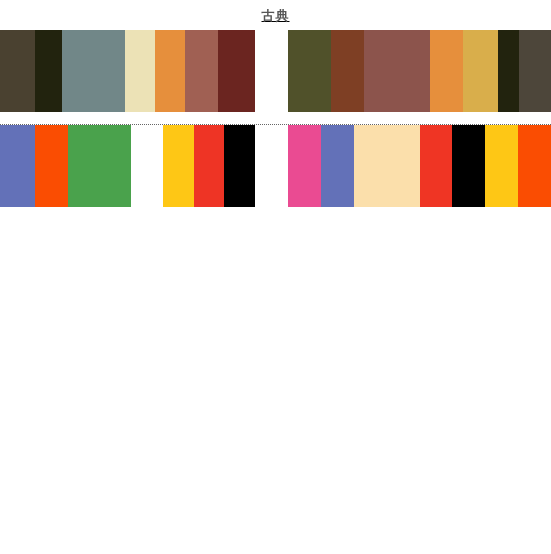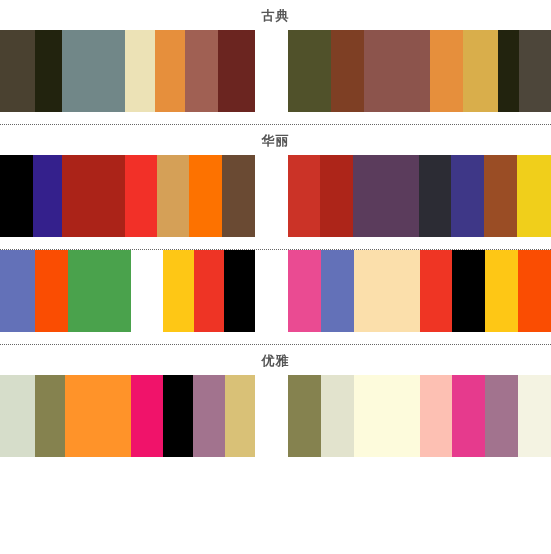--- a/index.html
+++ b/index.html
@@ -12,20 +12,21 @@
     width: 551px;
     height: 554px;
     font-family: "DejaVu Sans", "Liberation Sans", sans-serif;
     overflow: hidden;
   }
   #board {
     position: relative;
     width: 551px;
     height: 554px;
     box-sizing: border-box;
+    text-decoration: underline;
   }
   .section {
     position: relative;
     width: 551px;
     box-sizing: border-box;
   }
   .divider {
     width: 551px;
     height: 1px;
     border-top: 1px dotted #666666;
@@ -85,45 +86,20 @@
           <div class="swatch" title="#e68f3c" style="width: 33px; background: rgb(230, 143, 60);"></div>
           <div class="swatch" title="#d9ae4b" style="width: 35px; background: rgb(217, 174, 75);"></div>
           <div class="swatch" title="#22230e" style="width: 21px; background: rgb(34, 35, 14);"></div>
           <div class="swatch" title="#4d463a" style="width: 32px; background: rgb(77, 70, 58);"></div>
         </div>
       </div>
       <div class="sec-gap-bottom"></div>
     </div>
     <div class="section">
       <div class="divider" style="border-top-color: rgb(102, 102, 102);"></div>
-      <div class="section-title" style="color: rgb(85, 85, 85);">华丽</div>
-      <div class="palettes-row">
-        <div class="palette" style="left: 0px; width: 255px;">
-          <div class="swatch" title="#000000" style="width: 33px; background: rgb(0, 0, 0);"></div>
-          <div class="swatch" title="#34208c" style="width: 29px; background: rgb(52, 32, 140);"></div>
-          <div class="swatch" title="#ab2318" style="width: 63px; background: rgb(171, 35, 24);"></div>
-          <div class="swatch" title="#f23028" style="width: 32px; background: rgb(242, 48, 40);"></div>
-          <div class="swatch" title="#d5a057" style="width: 32px; background: rgb(213, 160, 87);"></div>
-          <div class="swatch" title="#fd7200" style="width: 33px; background: rgb(253, 114, 0);"></div>
-          <div class="swatch" title="#6a4a33" style="width: 33px; background: rgb(106, 74, 51);"></div>
-        </div>
-        <div class="palette" style="left: 288px; width: 263px;">
-          <div class="swatch" title="#cb3327" style="width: 32px; background: rgb(203, 51, 39);"></div>
-          <div class="swatch" title="#ad2519" style="width: 33px; background: rgb(173, 37, 25);"></div>
-          <div class="swatch" title="#5b3c5c" style="width: 66px; background: rgb(91, 60, 92);"></div>
-          <div class="swatch" title="#2c2c34" style="width: 32px; background: rgb(44, 44, 52);"></div>
-          <div class="swatch" title="#3e3787" style="width: 33px; background: rgb(62, 55, 135);"></div>
-          <div class="swatch" title="#9a4d25" style="width: 33px; background: rgb(154, 77, 37);"></div>
-          <div class="swatch" title="#f0cf1b" style="width: 34px; background: rgb(240, 207, 27);"></div>
-        </div>
-      </div>
-      <div class="sec-gap-bottom"></div>
-    </div>
-    <div class="section">
-      <div class="divider" style="border-top-color: rgb(102, 102, 102);"></div>
       <div class="palettes-row">
         <div class="palette" style="left: 0px; width: 131px;">
           <div class="swatch" title="#6371b8" style="width: 35px; background: rgb(99, 113, 184);"></div>
           <div class="swatch" title="#fa4d02" style="width: 33px; background: rgb(250, 77, 2);"></div>
           <div class="swatch" title="#4aa24c" style="width: 63px; background: rgb(74, 162, 76);"></div>
         </div>
         <div class="palette" style="left: 163px; width: 92px;">
           <div class="swatch" title="#fec715" style="width: 31px; background: rgb(254, 199, 21);"></div>
           <div class="swatch" title="#ee3425" style="width: 30px; background: rgb(238, 52, 37);"></div>
           <div class="swatch" title="#000000" style="width: 31px; background: rgb(0, 0, 0);"></div>
@@ -133,38 +109,13 @@
           <div class="swatch" title="#6371b8" style="width: 33px; background: rgb(99, 113, 184);"></div>
           <div class="swatch" title="#fbdfab" style="width: 66px; background: rgb(251, 223, 171);"></div>
           <div class="swatch" title="#ef3524" style="width: 32px; background: rgb(239, 53, 36);"></div>
           <div class="swatch" title="#000000" style="width: 33px; background: rgb(0, 0, 0);"></div>
           <div class="swatch" title="#fec715" style="width: 33px; background: rgb(254, 199, 21);"></div>
           <div class="swatch" title="#fa4d02" style="width: 33px; background: rgb(250, 77, 2);"></div>
         </div>
       </div>
       <div class="sec-gap-bottom"></div>
     </div>
-    <div class="section">
-      <div class="divider" style="border-top-color: rgb(102, 102, 102);"></div>
-      <div class="section-title" style="color: rgb(85, 85, 85);">优雅</div>
-      <div class="palettes-row">
-        <div class="palette" style="left: 0px; width: 255px;">
-          <div class="swatch" title="#d6ddca" style="width: 35px; background: rgb(214, 221, 202);"></div>
-          <div class="swatch" title="#85824f" style="width: 30px; background: rgb(133, 130, 79);"></div>
-          <div class="swatch" title="#ff9329" style="width: 66px; background: rgb(255, 147, 41);"></div>
-          <div class="swatch" title="#f0136a" style="width: 32px; background: rgb(240, 19, 106);"></div>
-          <div class="swatch" title="#000000" style="width: 30px; background: rgb(0, 0, 0);"></div>
-          <div class="swatch" title="#a2738e" style="width: 32px; background: rgb(162, 115, 142);"></div>
-          <div class="swatch" title="#d9c177" style="width: 30px; background: rgb(217, 193, 119);"></div>
-        </div>
-        <div class="palette" style="left: 288px; width: 263px;">
-          <div class="swatch" title="#85824f" style="width: 33px; background: rgb(133, 130, 79);"></div>
-          <div class="swatch" title="#e2e3cd" style="width: 33px; background: rgb(226, 227, 205);"></div>
-          <div class="swatch" title="#fdfbdc" style="width: 66px; background: rgb(253, 251, 220);"></div>
-          <div class="swatch" title="#fdc0b3" style="width: 32px; background: rgb(253, 192, 179);"></div>
-          <div class="swatch" title="#e63a8d" style="width: 33px; background: rgb(230, 58, 141);"></div>
-          <div class="swatch" title="#a2738e" style="width: 33px; background: rgb(162, 115, 142);"></div>
-          <div class="swatch" title="#f4f3e2" style="width: 33px; background: rgb(244, 243, 226);"></div>
-        </div>
-      </div>
-      <div class="sec-gap-bottom"></div>
-    </div>
   </div>
 
 </body></html>

